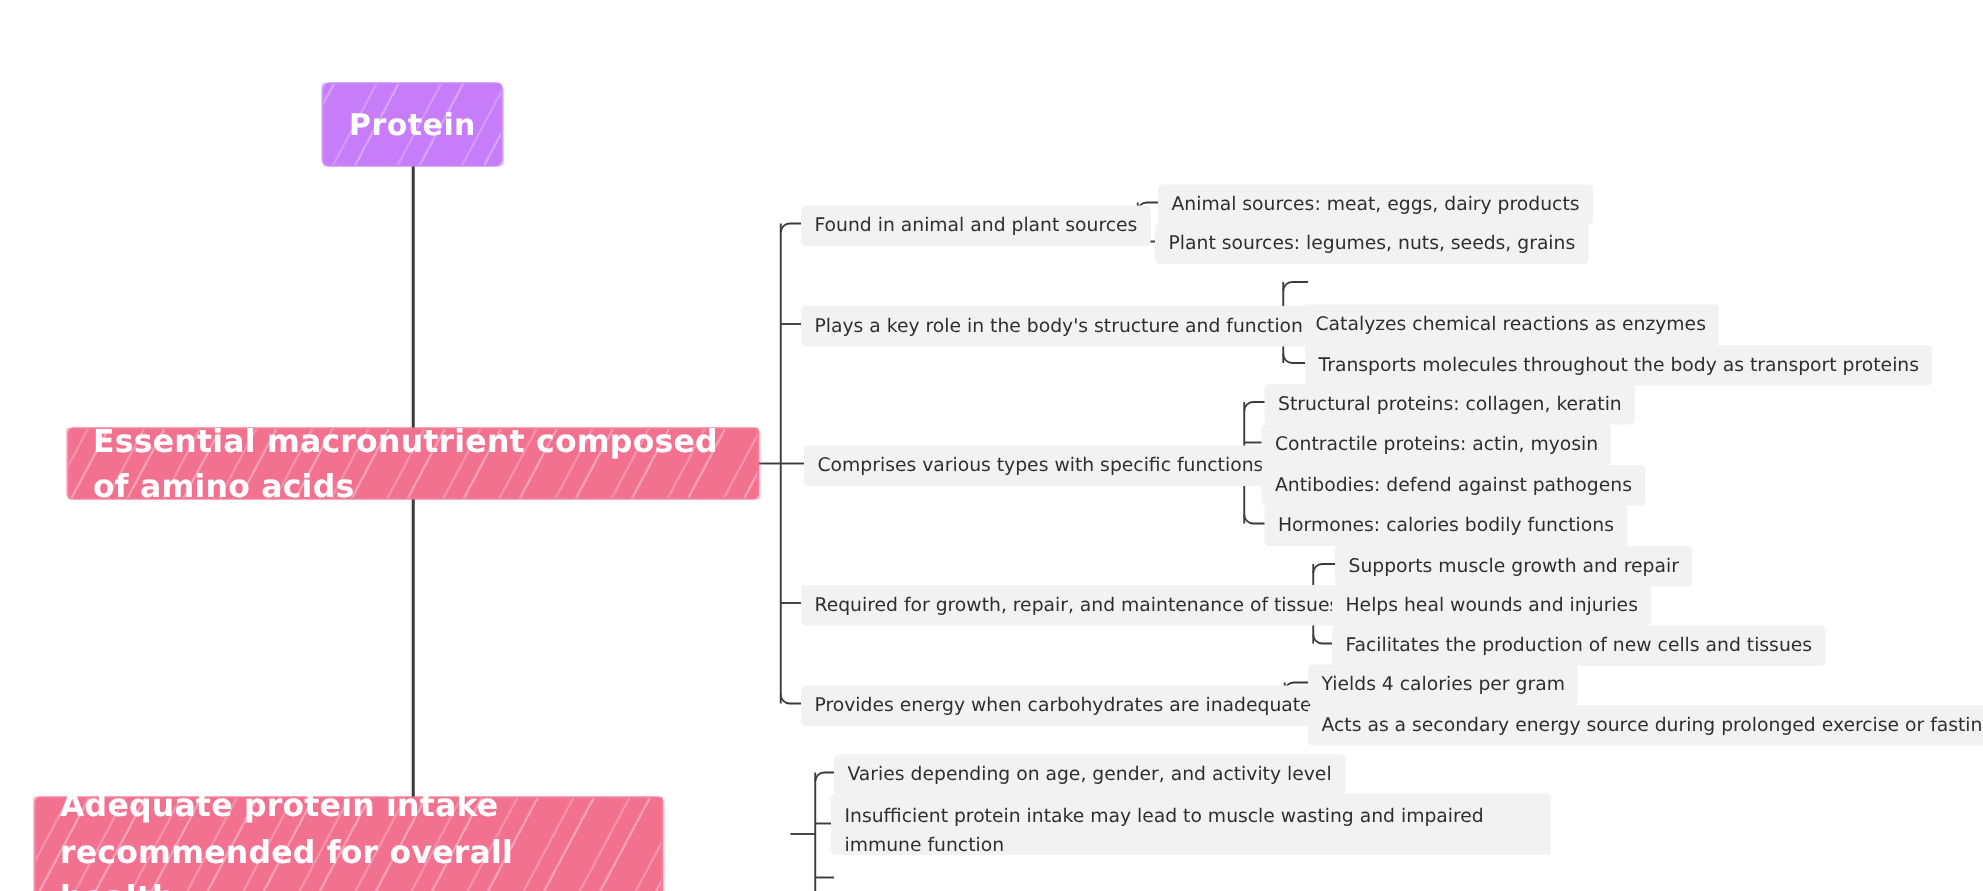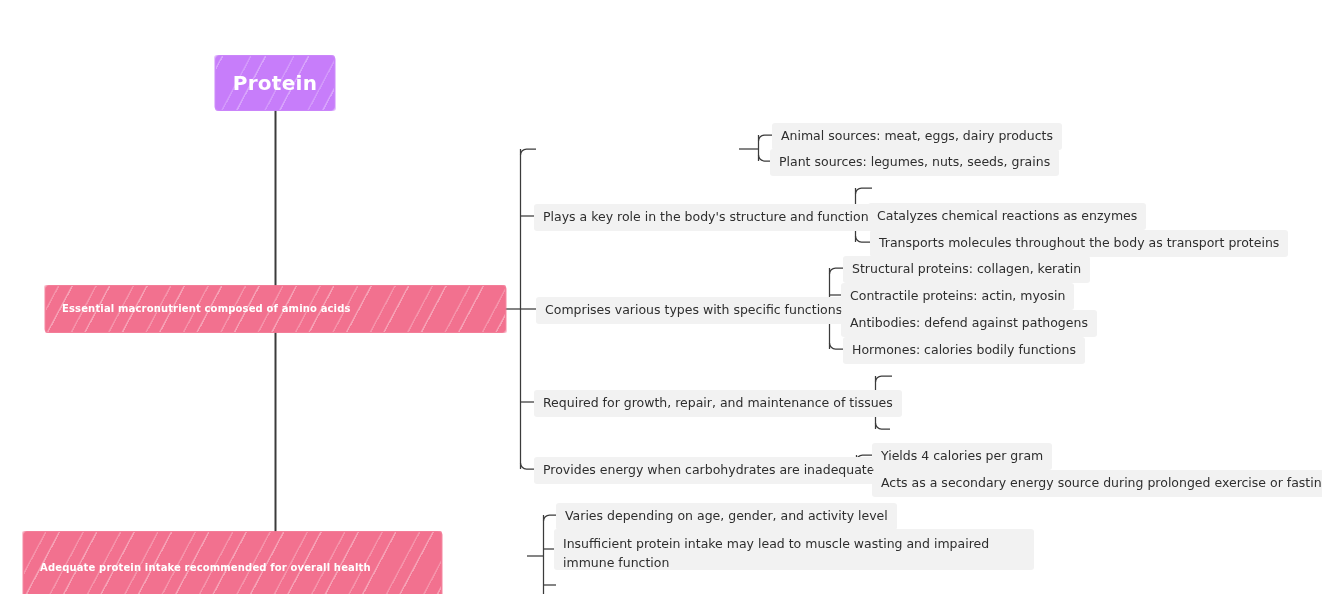--- a/index.html
+++ b/index.html
@@ -96,21 +96,21 @@
         rgba(255,255,255,0.00) 9px,
         rgba(255,255,255,0.00) 19px,
         rgba(255,255,255,0.24) 19px,
         rgba(255,255,255,0.24) 20px,
         rgba(255,255,255,0.00) 21px,
         rgba(255,255,255,0.00) 33px
       );
     border-radius: 2px;
     color: #ffffff;
     font-weight: bold;
-    font-size: 10px;
+    font-size: 21px;
     letter-spacing: 0.15px;
     padding: 0 16px;
     white-space: normal;
     line-height: 1.45;
     box-shadow:
        0 0 0 1px rgba(242,113,143,0.5),
        1px -1px 0 0 rgba(242,113,143,0.72),
       -1px  1px 0 0 rgba(242,113,143,0.72),
        2px  1px 0 0 rgba(242,113,143,0.42),
       -2px -1px 0 0 rgba(242,113,143,0.42);
@@ -189,20 +189,23 @@
   </svg>
 
   <div class="node root-node" style="left:216px; top:8px; width:118px; height:54px;">
     <span>Protein</span>
   </div>
 
   <div class="node pink-node" style="left:46px; top:238px; width:459px; height:46px;">
     <span>Essential macronutrient composed of amino acids</span>
   </div>
 
+  <div class="node leaf-node" style="left:534px; top:89px;">
+    <span>Found in animal and plant sources</span>
+  </div>
 
   <div class="node leaf-node" style="left:534px; top:156px;">
     <span>Plays a key role in the body's structure and function</span>
   </div>
 
   <div class="node leaf-node" style="left:536px; top:249px;text-align:right;">
     <span>Comprises various types with specific functions</span>
   </div>
 
   <div class="node leaf-node" style="left:534px; top:342px;">
@@ -239,22 +242,31 @@
   </div>
 
   <div class="node leaf-node" style="left:841px; top:262px;">
     <span>Antibodies: defend against pathogens</span>
   </div>
 
   <div class="node leaf-node" style="left:843px; top:289px;">
     <span>Hormones: calories bodily functions</span>
   </div>
 
-
-
+  <div class="node leaf-node" style="left:890px; top:316px;">
+    <span>Supports muscle growth and repair</span>
+  </div>
+
+  <div class="node leaf-node" style="left:888px; top:342px;">
+    <span>Helps heal wounds and injuries</span>
+  </div>
+
+  <div class="node leaf-node" style="left:888px; top:369px;">
+    <span>Facilitates the production of new cells and tissues</span>
+  </div>
 
   <div class="node leaf-node" style="left:872px; top:395px;text-align:right;">
     <span>Yields 4 calories per gram</span>
   </div>
 
   <div class="node leaf-node" style="left:872px; top:422px;">
     <span>Acts as a secondary energy source during prolonged exercise or fasting</span>
   </div>
 
   <div class="node pink-node" style="left:24px; top:484px; width:417px; height:72px; align-items:center;">

